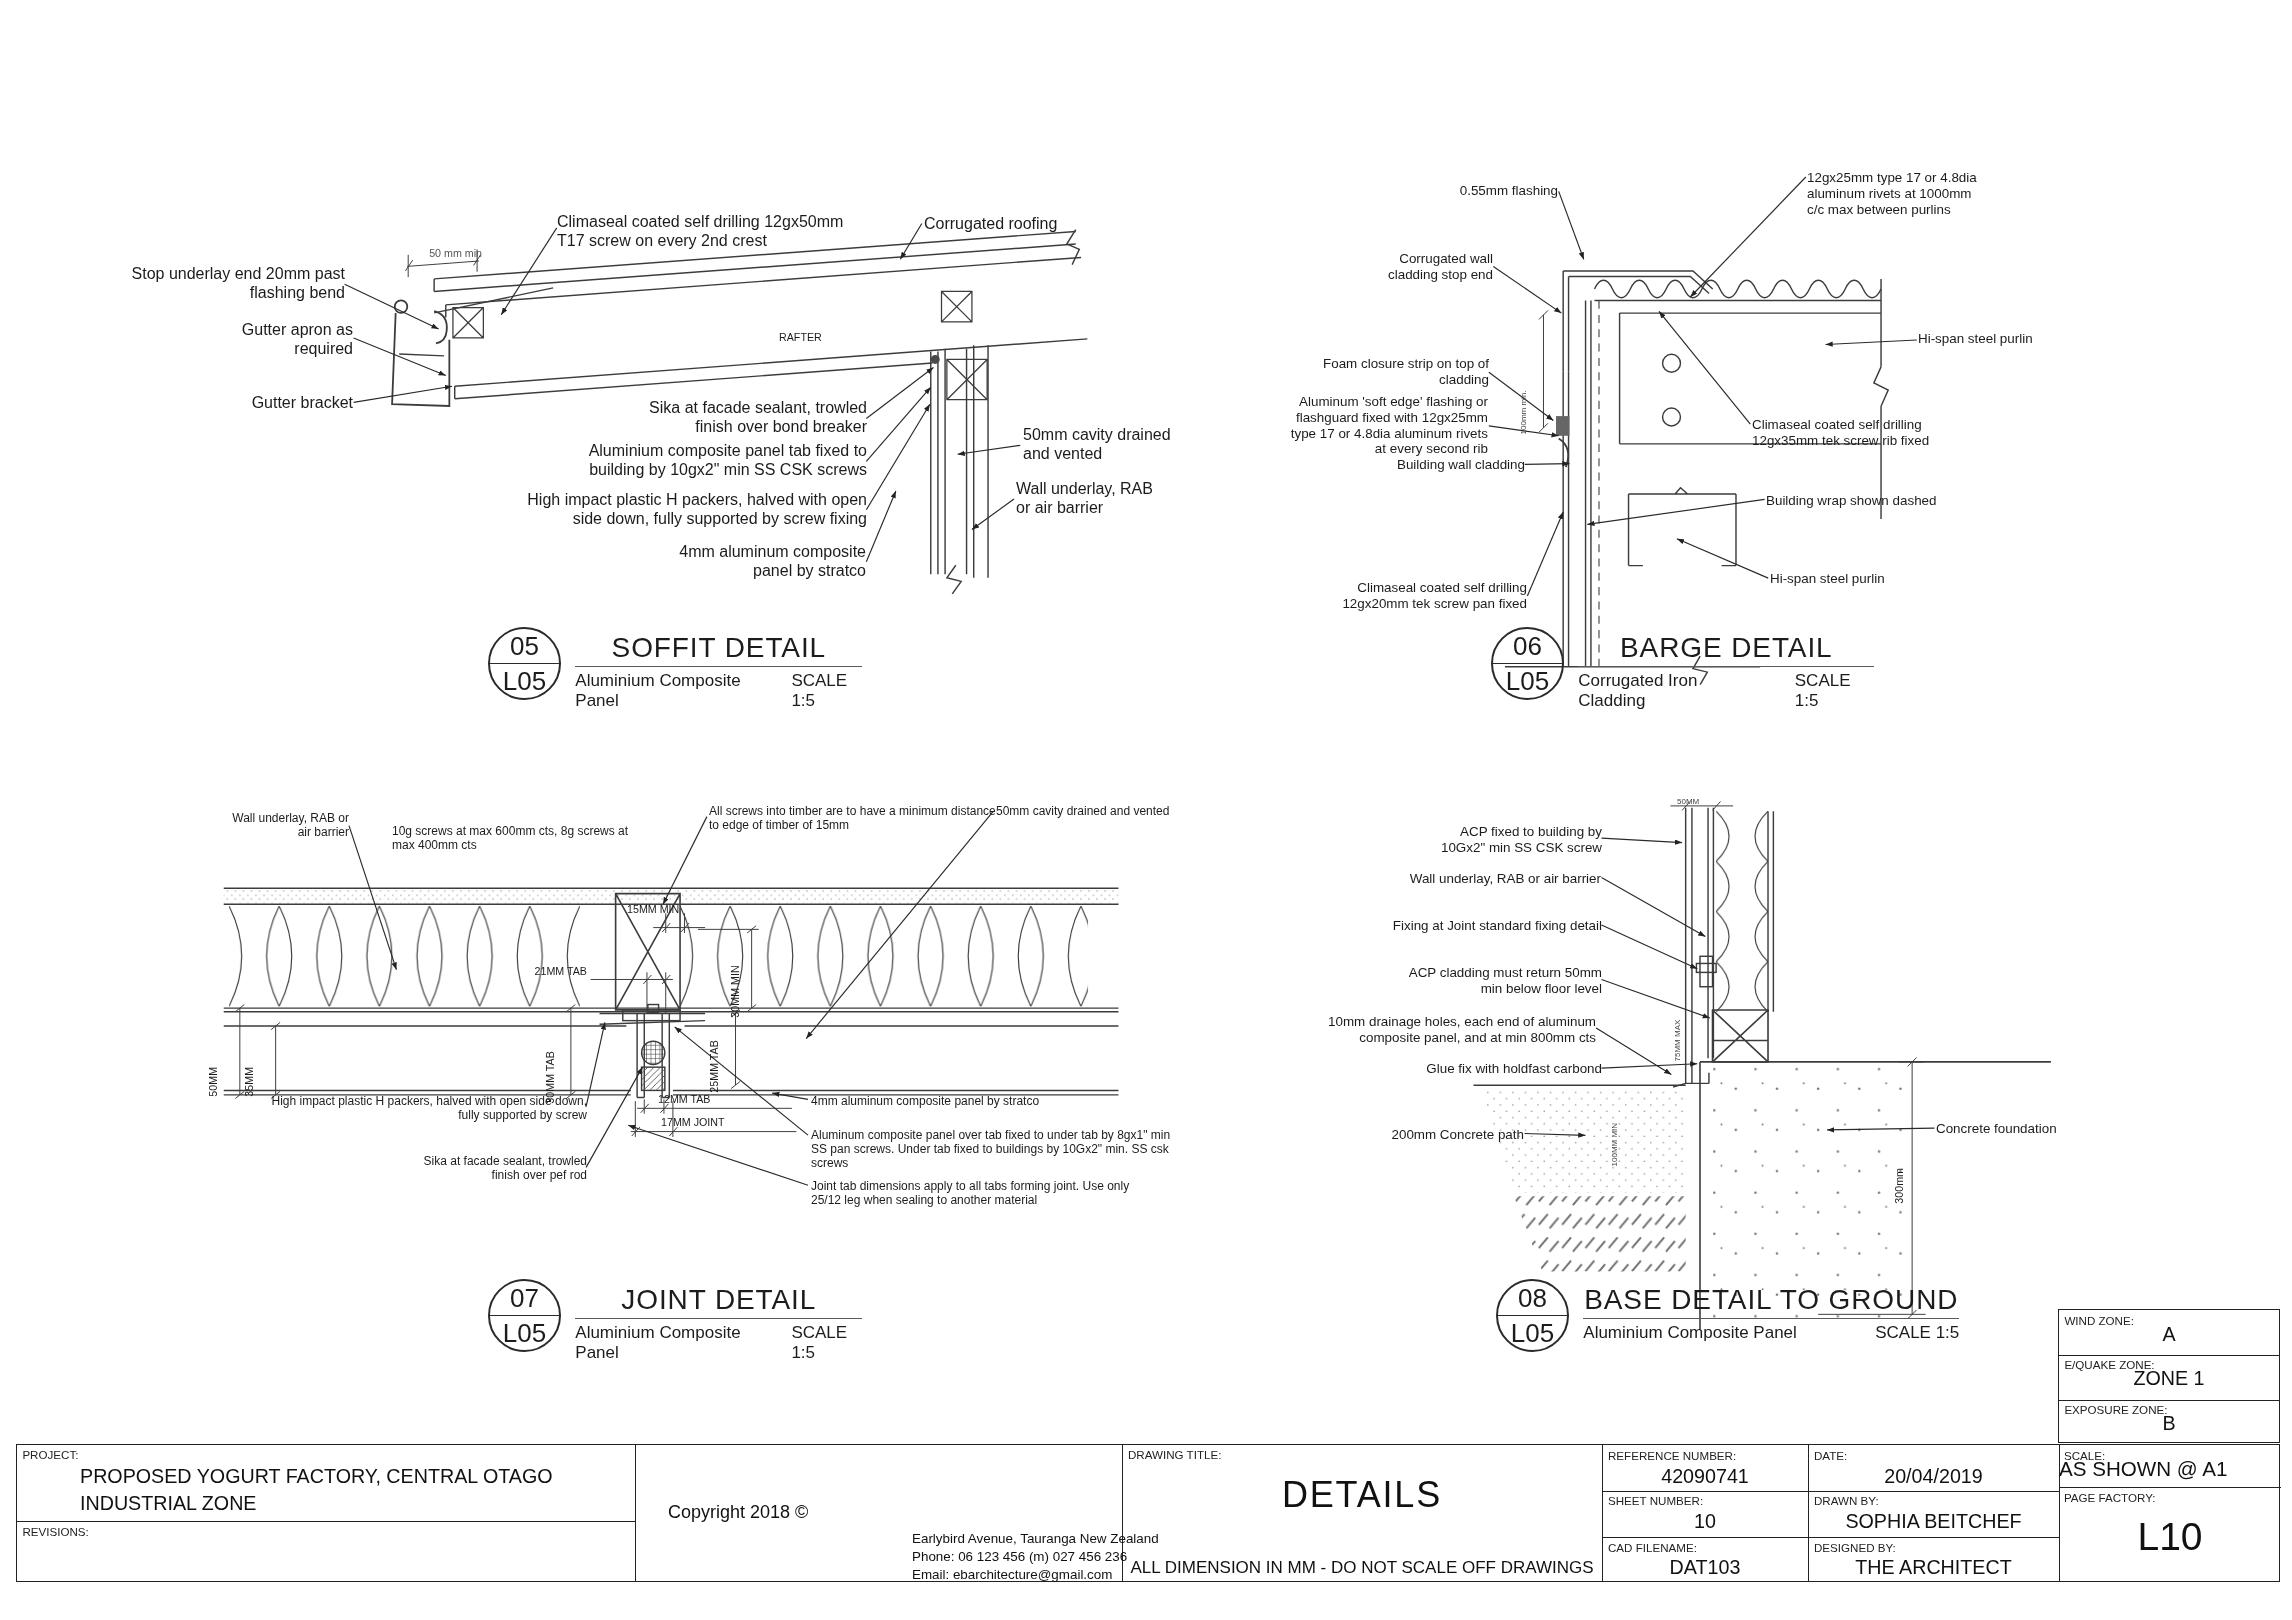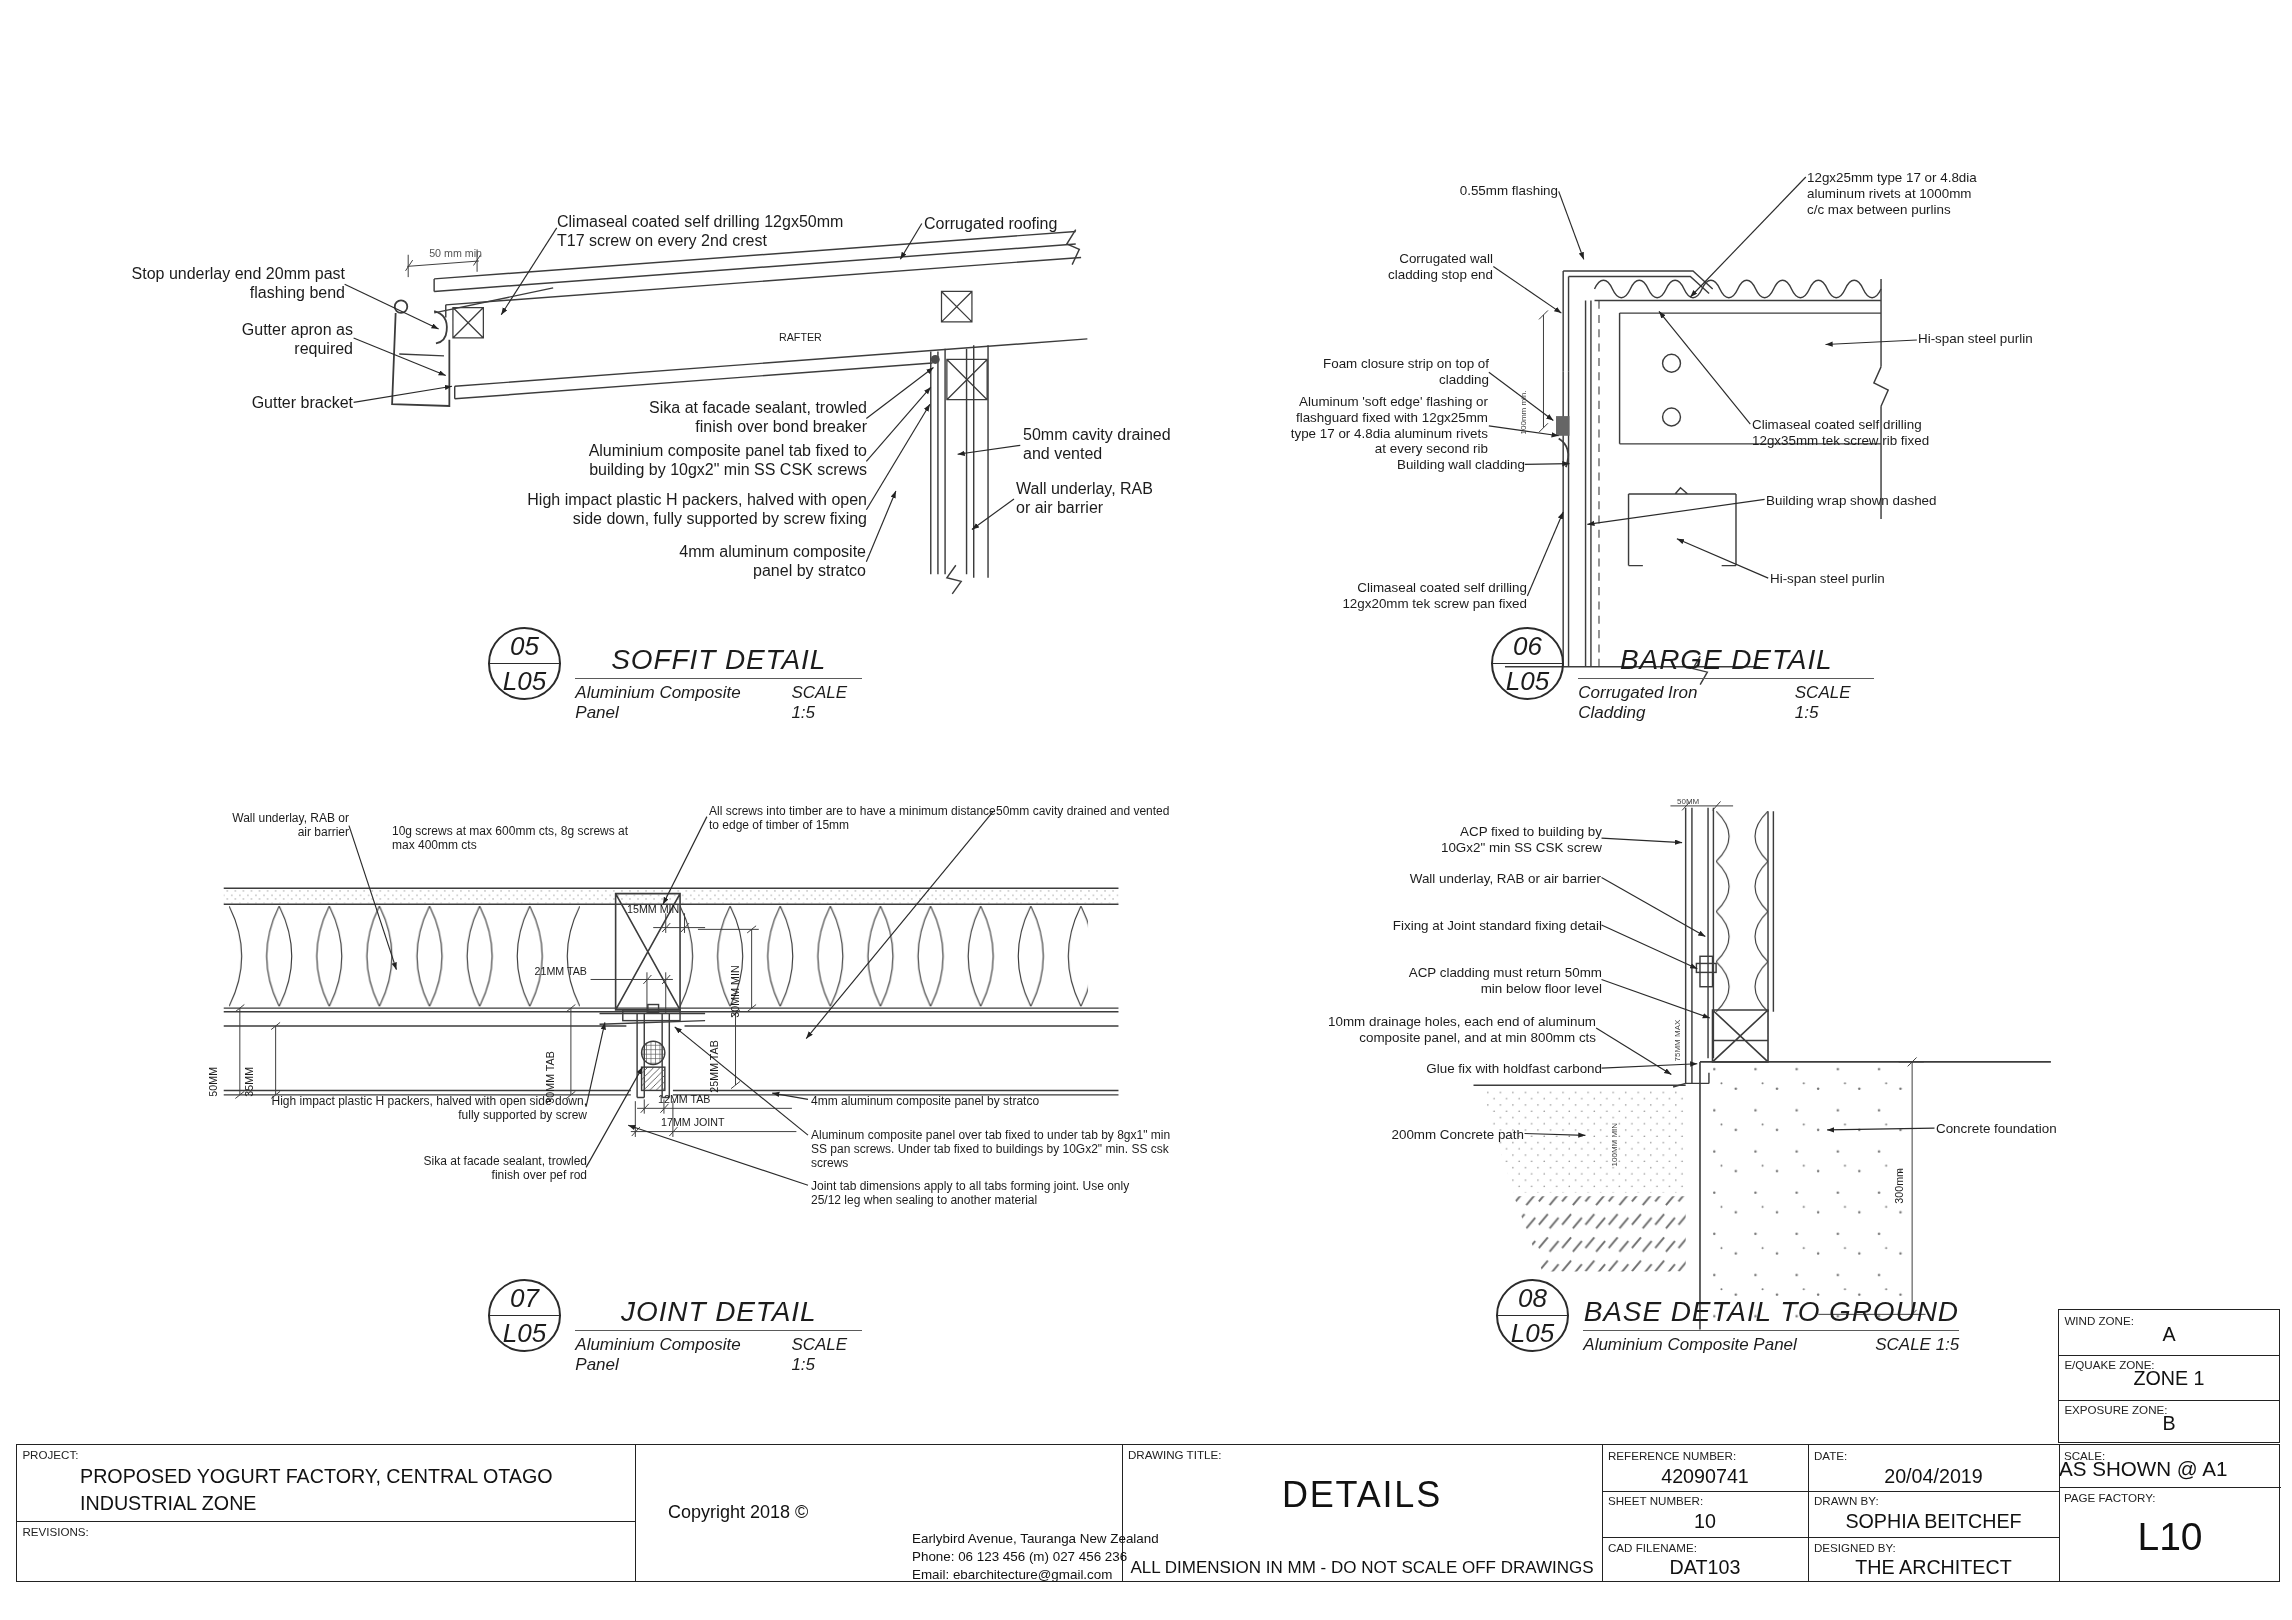--- a/index.html
+++ b/index.html
@@ -9,28 +9,28 @@
   .c { text-align:right; }
   .s18 { font-size:16px; }
   .s15 { font-size:13.4px; }
   .s13 { font-size:12px; }
   .s12 { font-size:10.7px; }
   .t9 { font-size:8px; color:#444; }
   .rot { transform:rotate(-90deg); transform-origin:0 100%; white-space:nowrap; }
   svg.d { position:absolute; }
 
   
-  .caption { position:absolute; display:flex; gap:14.3px; align-items:flex-start;font-style:italic; }
+  .caption { position:absolute; display:flex; gap:14.3px; align-items:flex-start; }
   .capc { width:73px; height:73px; border:2.2px solid #2b2b2b; border-radius:50%; flex:0 0 auto;
           display:flex; flex-direction:column; box-sizing:border-box; }
   .capn,.caps { flex:1; display:flex; align-items:center; justify-content:center; font-size:26px; }
   .caps { border-top:1.8px solid #2b2b2b; }
   .capr { display:flex; flex-direction:column; }
   .capt { font-size:28px; letter-spacing:0.9px; height:37px; display:flex; align-items:flex-end; justify-content:center;
-          border-bottom:1.8px solid #5a5a5a; padding:0 5.4px 1.8px 5.4px; white-space:nowrap;margin-top:12px; }
+          border-bottom:1.8px solid #5a5a5a; padding:0 5.4px 1.8px 5.4px; white-space:nowrap; }
   .capb { display:flex; justify-content:space-between; gap:36px; font-size:17px; padding-top:4.5px; }
 
   
   .tb { position:absolute; border:1.8px solid #222; box-sizing:border-box; background:#fff; }
   .vl { position:absolute; top:0; bottom:0; border-left:1.8px solid #222; }
   .hl { position:absolute; border-top:1.8px solid #222; }
   .flab { position:absolute; font-size:11.6px; color:#222; }
   .fval { position:absolute; font-size:19.7px; color:#111; }
   .big { font-size:36px; letter-spacing:1.8px; }
 </style>

